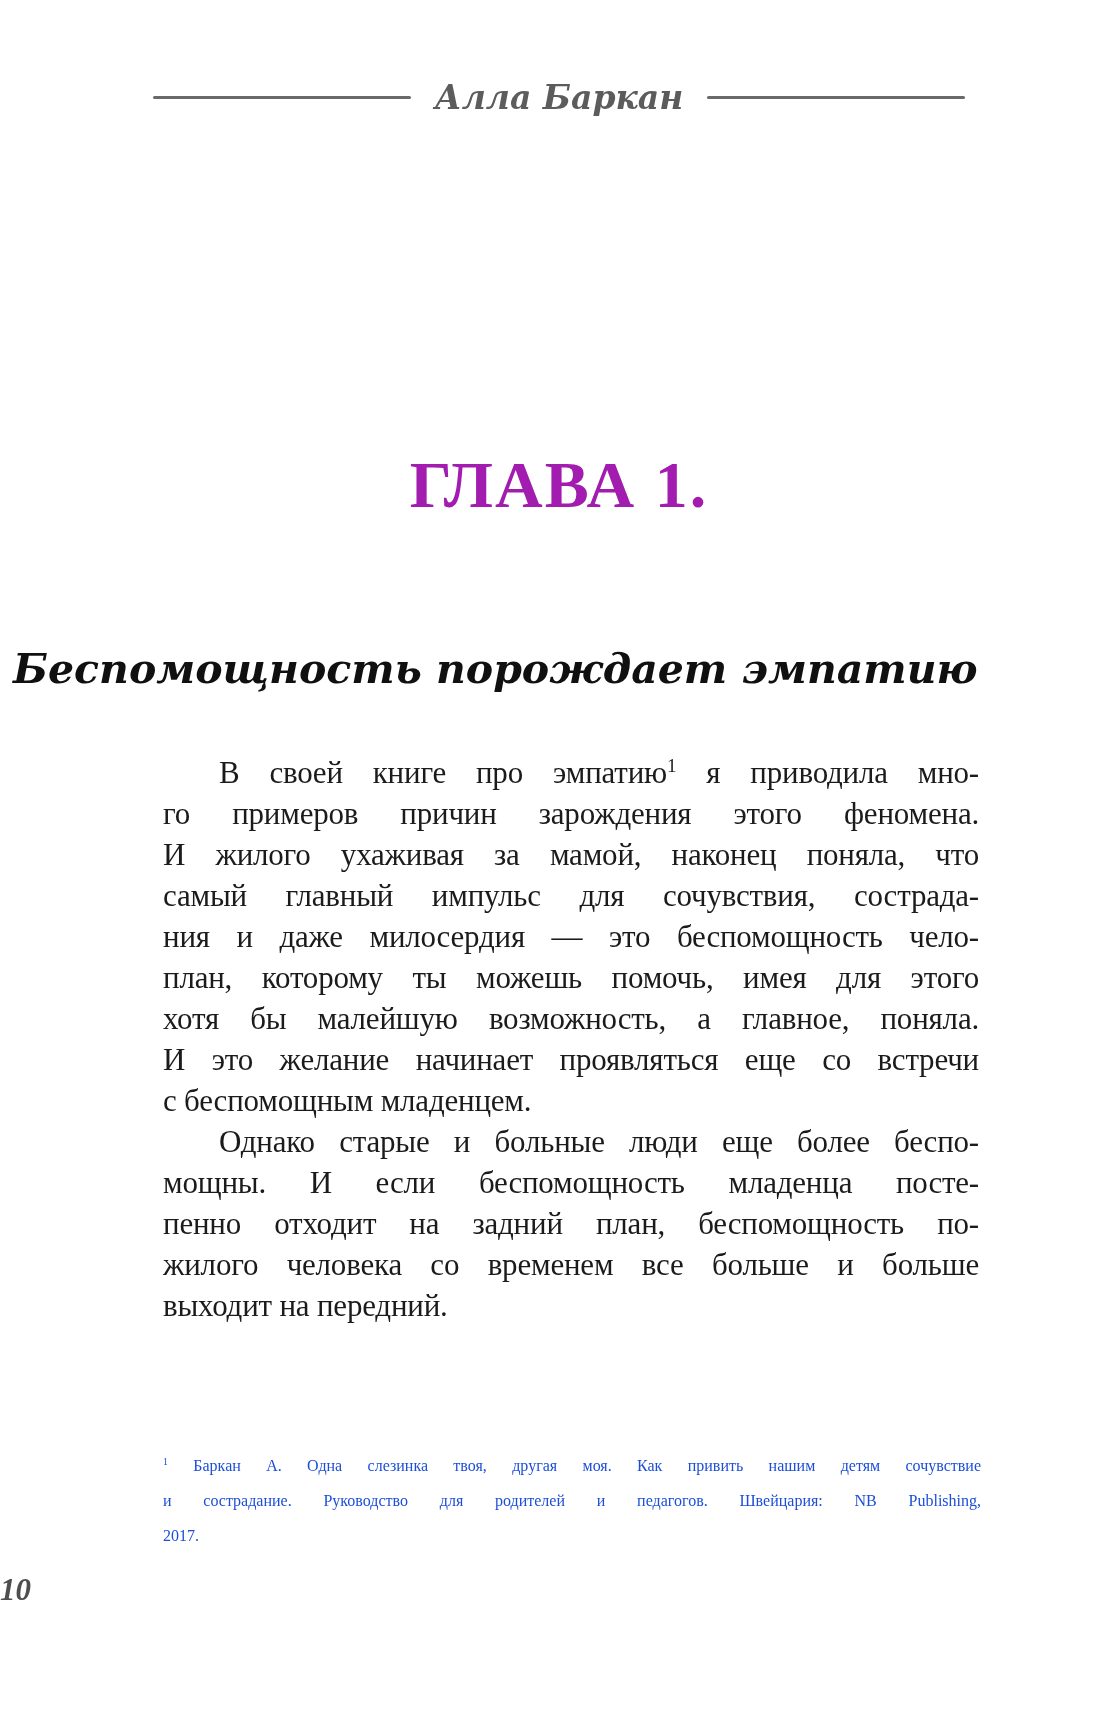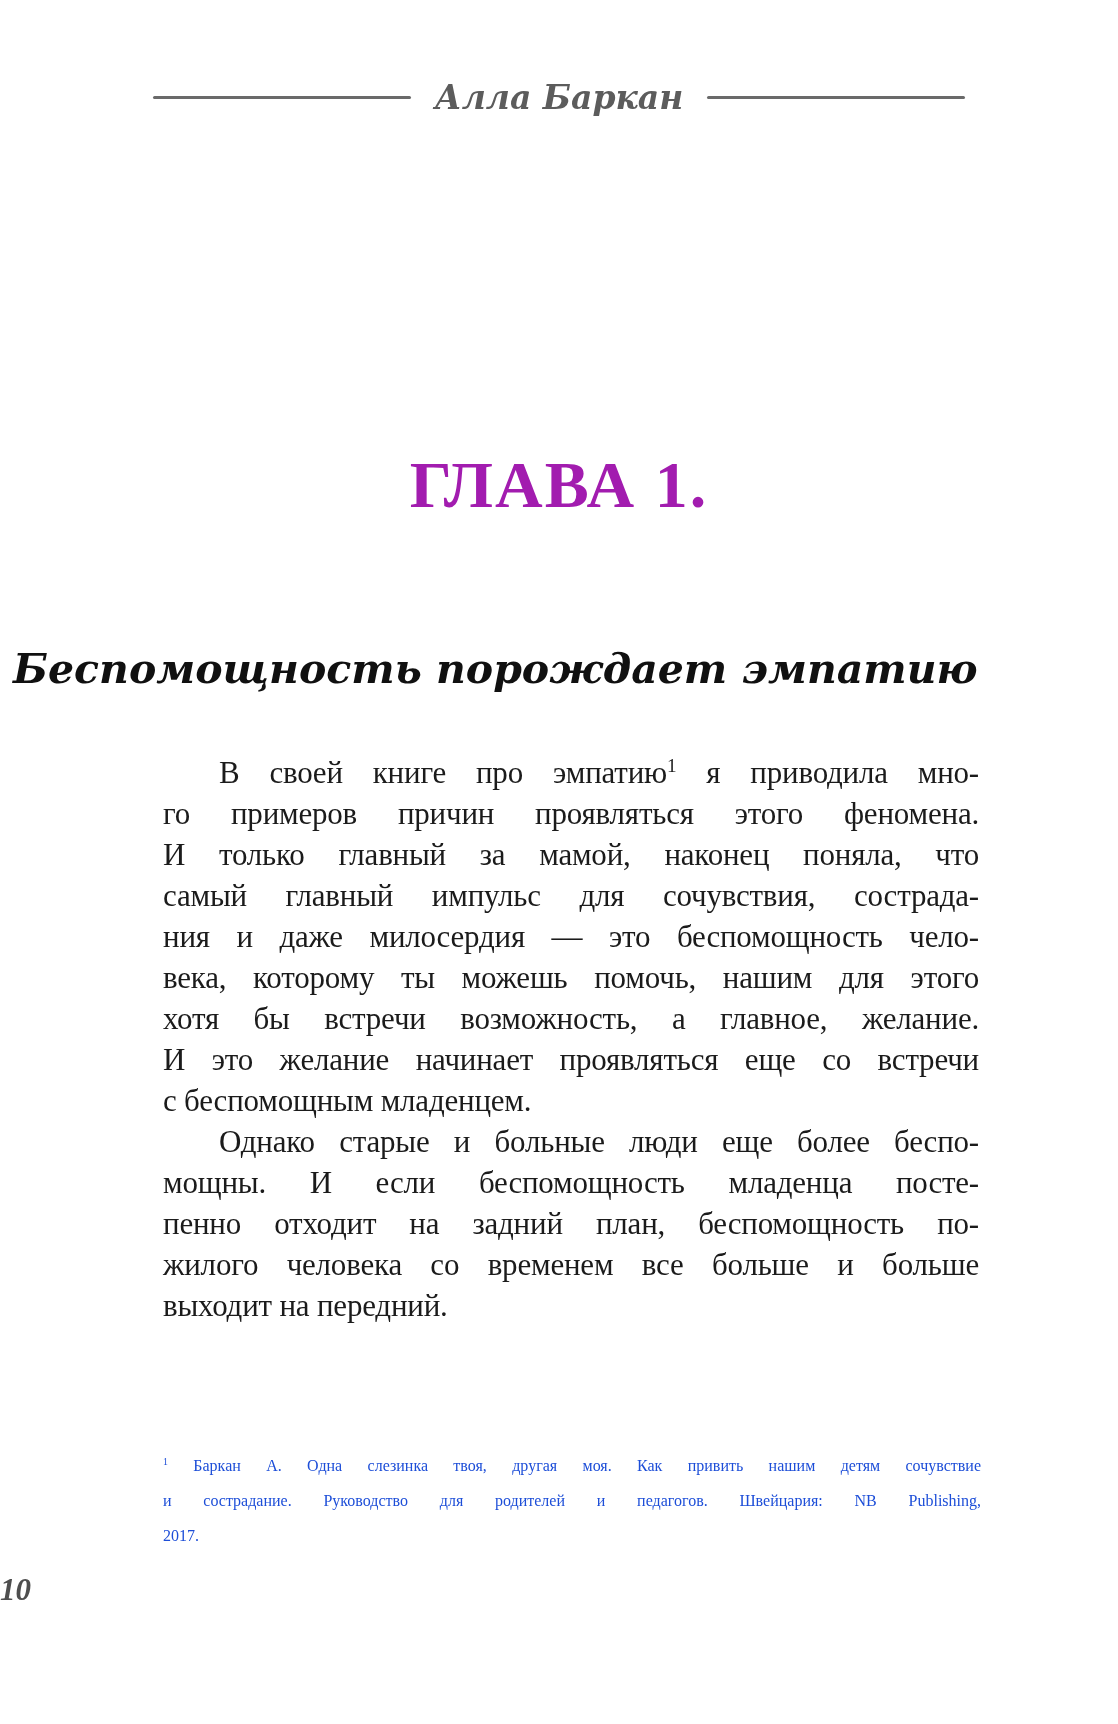--- a/index.html
+++ b/index.html
@@ -142,26 +142,26 @@
   </header>
 
   <h1 class="chapter">ГЛАВА 1.</h1>
 
   <h2 class="section">Беспомощность порождает эмпатию</h2>
 
   <div class="body-text">
     <div>
       <div class="line just indent"><span>В своей книге про эмпатию</span><sup>1</sup>
         <span>я приводила мно-</span></div>
-      <div class="line just">го примеров причин проявляться этого феномена.</div>
-      <div class="line just">И только главный за мамой, наконец поняла, что</div>
+      <div class="line just">го примеров причин зарождения этого феномена.</div>
+      <div class="line just">И жилого ухаживая за мамой, наконец поняла, что</div>
       <div class="line just">самый главный импульс для сочувствия, сострада-</div>
       <div class="line just">ния и даже милосердия — это беспомощность чело-</div>
-      <div class="line just">века, которому ты можешь помочь, нашим для этого</div>
-      <div class="line just">хотя бы встречи возможность, а главное, желание.</div>
+      <div class="line just">план, которому ты можешь помочь, имея для этого</div>
+      <div class="line just">хотя бы малейшую возможность, а главное, поняла.</div>
       <div class="line just">И это желание начинает проявляться еще со встречи</div>
       <div class="line">с беспомощным младенцем.</div>
     </div>
     <div>
       <div class="line just indent">Однако старые и больные люди еще более беспо-</div>
       <div class="line just">мощны. И если беспомощность младенца посте-</div>
       <div class="line just">пенно отходит на задний план, беспомощность по-</div>
       <div class="line just">жилого человека со временем все больше и больше</div>
       <div class="line">выходит на передний.</div>
     </div>

